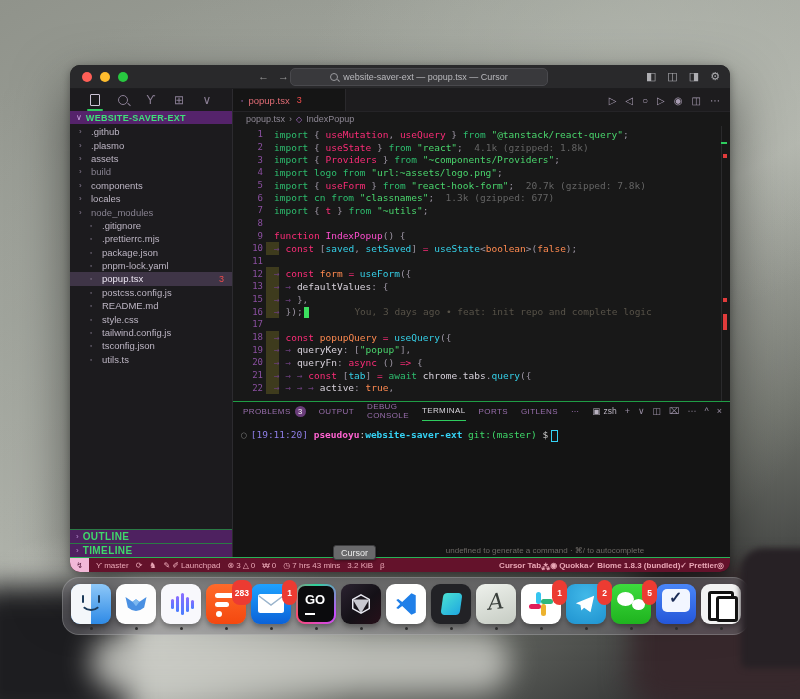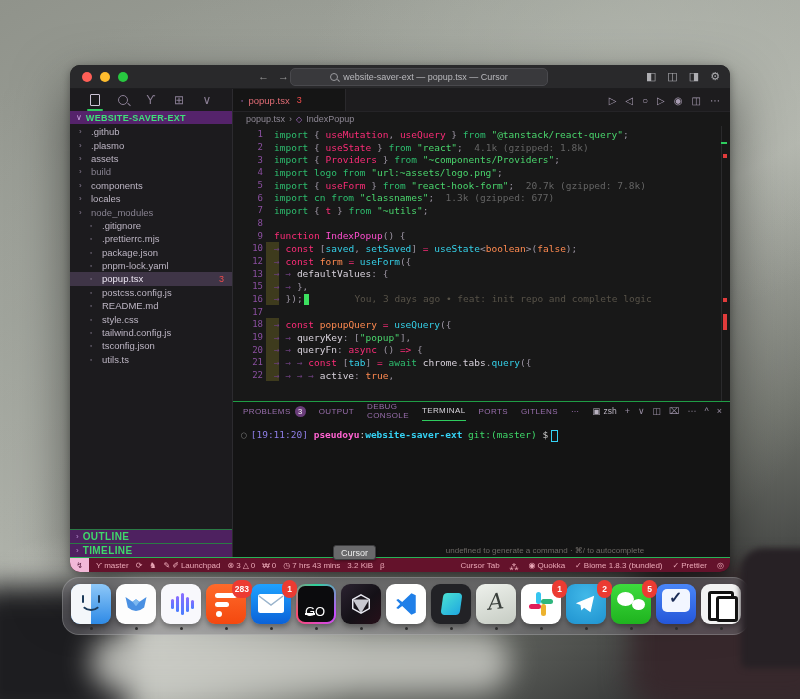--- a/index.html
+++ b/index.html
@@ -92,41 +92,41 @@
   .tm-time{color:#8f7fe8;} .tm-user{color:#ff63d1;font-weight:bold;} .tm-plain{color:#cfcfcf;}
   .tm-dir{color:#35d3f5;font-weight:bold;} .tm-git{color:#3fd96a;}
   .tm-cursor{display:inline-block;width:5px;height:10px;border:1px solid #35d3f5;vertical-align:middle;margin-left:3px;}
   #term-hint{position:absolute;bottom:2px;left:50%;transform:translateX(-18%);color:#6e6a66;font-size:8px;white-space:nowrap;}
 
   
   #statusbar{flex:0 0 14px;background:#64122b;border-top:1px solid #27b357;display:flex;align-items:center;font-size:8px;color:#eaa7b6;gap:7px;padding-right:6px;}
   .sb-item{display:flex;align-items:center;gap:2px;white-space:nowrap;}
   .sb-g{font-size:8px;}
   #sb-remote{width:19px;height:14px;background:#f2b8d8;color:#5a2040;display:flex;align-items:center;justify-content:center;font-size:9px;flex:0 0 19px;}
-  #sb-right{margin-left:auto;display:flex;align-items:center;gap:10px;}
+  #sb-right{margin-left:auto;display:flex;align-items:center;gap:0;font-weight:bold;}
 
   
   #dock{position:absolute;left:62px;top:577px;width:688px;height:58px;background:rgba(124,122,128,.45);border:1px solid rgba(255,255,255,.18);border-radius:17px;z-index:5;display:flex;align-items:flex-start;padding:6px 8px 0 8px;box-sizing:border-box;gap:5px;}
   .dock-app{display:flex;flex-direction:column;align-items:center;width:40px;position:relative;}
   .tile{width:40px;height:40px;border-radius:9px;position:relative;overflow:hidden;box-shadow:0 3px 5px rgba(0,0,0,.3);}
   .dock-dot{width:3px;height:3px;border-radius:50%;background:#323232;margin-top:3px;}
-  .dock-badge{position:absolute;top:-4px;right:-6px;min-width:9px;height:18px;padding:0 3px;background:#ec3b32;color:#fff;font-size:8.5px;font-weight:bold;border-radius:8px;display:flex;align-items:center;justify-content:center;z-index:3;}
+  .dock-badge{position:absolute;top:-4px;right:-6px;min-width:9px;height:25px;padding:0 3px;background:#ec3b32;color:#fff;font-size:8.5px;font-weight:bold;border-radius:8px;display:flex;align-items:center;justify-content:center;z-index:3;}
   .ic-finder{background:linear-gradient(180deg,#8ec8f8,#2e8ae6);}
   .ic-finder::before{content:'';position:absolute;left:0;top:0;width:50%;height:100%;background:#f4f7fa;}
   .fe{position:absolute;top:11px;width:2px;height:8px;background:#1b3a5a;border-radius:1px;z-index:2;}
   .fs{position:absolute;left:9px;right:9px;top:7px;height:20px;border:2px solid #1b3a5a;border-radius:50%;border-top-color:transparent;border-left-color:transparent;border-right-color:transparent;z-index:2;box-sizing:border-box;}
   .ic-fox{background:#fdfdfd;}
   .ic-wave{background:#f8f8fc;}
   .wb{position:absolute;width:3px;border-radius:2px;background:linear-gradient(#8a6cff,#4a7dff);}
   .ic-rss{background:linear-gradient(180deg,#ff6a2a,#f4480f);}
   .rb{position:absolute;height:5px;border-radius:3px;background:#fff;}
   .rd{position:absolute;left:10px;top:27px;width:6px;height:6px;border-radius:50%;background:#fff;}
   .ic-mail{background:linear-gradient(180deg,#1fa2ff,#0b62d8);}
   .ic-goland{border:2px solid transparent;background:linear-gradient(#0b0b0d,#0b0b0d) padding-box,conic-gradient(from 120deg,#c84aff,#ff4a6e,#2bd49a,#c84aff) border-box;box-sizing:border-box;}
-  .go-txt{position:absolute;top:18px;left:7px;color:#fff;font-weight:normal;font-size:13px;text-align:center;}
+  .go-txt{position:absolute;top:6px;left:7px;color:#fff;font-weight:bold;font-size:13px;text-align:center;}
   .go-bar{position:absolute;left:7px;bottom:7px;width:10px;height:2px;background:#fff;}
   .ic-cursor{background:linear-gradient(135deg,#2b2230,#141117 55%,#261019);}
   .ic-vscode{background:#fff;}
   .ic-teal{background:#222226;}
   .teal-card{position:absolute;left:11px;top:9px;width:19px;height:22px;background:linear-gradient(135deg,#49e0d4,#1fa8e0);border-radius:4px;transform:skewX(-8deg);}
   .ic-scribble{background:linear-gradient(160deg,#eef1ec,#c6ccc3);}
   .scrib{position:absolute;left:12px;top:5px;font-family:"DejaVu Serif",serif;font-style:italic;font-size:22px;color:#3a403c;transform:rotate(-6deg);}
   .ic-slack{background:#fff;}
   .slp{position:absolute;border-radius:3px;}
   .ic-telegram{background:radial-gradient(circle at 50% 30%,#41b8e8,#1f93d0);}
@@ -304,20 +304,21 @@
       <div class="code-line"><span class="ln">1</span><span class="txt"><span class="sk">import </span><span class="sp">{ </span><span class="si">useMutation</span><span class="sp">, </span><span class="si">useQuery</span><span class="sp"> } </span><span class="sk">from </span><span class="ss">"@tanstack/react-query"</span><span class="sp">;</span></span></div>
           <div class="code-line"><span class="ln">2</span><span class="txt"><span class="sk">import </span><span class="sp">{ </span><span class="si">useState</span><span class="sp"> } </span><span class="sk">from </span><span class="ss">"react"</span><span class="sp">;</span><span class="sm">  4.1k (gzipped: 1.8k)</span></span></div>
           <div class="code-line"><span class="ln">3</span><span class="txt"><span class="sk">import </span><span class="sp">{ </span><span class="si">Providers</span><span class="sp"> } </span><span class="sk">from </span><span class="ss">"~components/Providers"</span><span class="sp">;</span></span></div>
           <div class="code-line"><span class="ln">4</span><span class="txt"><span class="sk">import logo from </span><span class="ss">"url:~assets/logo.png"</span><span class="sp">;</span></span></div>
           <div class="code-line"><span class="ln">5</span><span class="txt"><span class="sk">import </span><span class="sp">{ </span><span class="si">useForm</span><span class="sp"> } </span><span class="sk">from </span><span class="ss">"react-hook-form"</span><span class="sp">;</span><span class="sm">  20.7k (gzipped: 7.8k)</span></span></div>
           <div class="code-line"><span class="ln">6</span><span class="txt"><span class="sk">import cn from </span><span class="ss">"classnames"</span><span class="sp">;</span><span class="sm">  1.3k (gzipped: 677)</span></span></div>
           <div class="code-line"><span class="ln">7</span><span class="txt"><span class="sk">import </span><span class="sp">{ </span><span class="si">t</span><span class="sp"> } </span><span class="sk">from </span><span class="ss">"~utils"</span><span class="sp">;</span></span></div>
           <div class="code-line"><span class="ln">8</span><span class="txt"></span></div>
           <div class="code-line"><span class="ln">9</span><span class="txt"><span class="si">function </span><span class="sf">IndexPopup</span><span class="sp">() {</span></span></div>
           <div class="code-line mod"><span class="ln">10</span><span class="txt"><span class="sw">→ </span><span class="si">const </span><span class="sp">[</span><span class="sc">saved</span><span class="sp">, </span><span class="sc">setSaved</span><span class="sp">] </span><span class="si">= </span><span class="sc">useState</span><span class="sp">&lt;</span><span class="so">boolean</span><span class="sp">&gt;(</span><span class="so">false</span><span class="sp">);</span></span></div>
+          <div class="code-line"><span class="ln">11</span><span class="txt"></span></div>
           <div class="code-line mod"><span class="ln">12</span><span class="txt"><span class="sw">→ </span><span class="si">const </span><span class="so">form </span><span class="si">= </span><span class="sc">useForm</span><span class="sp">({</span></span></div>
           <div class="code-line mod"><span class="ln">13</span><span class="txt"><span class="sw">→ → </span><span class="st">defaultValues</span><span class="sp">: {</span></span></div>
           <div class="code-line mod"><span class="ln">15</span><span class="txt"><span class="sw">→ → </span><span class="sp">},</span></span></div>
           <div class="code-line mod"><span class="ln">16</span><span class="txt"><span class="sw">→ </span><span class="sp">});</span><span class="cur-block"></span><span class="sb">        You, 3 days ago • feat: init repo and complete logic</span></span></div>
           <div class="code-line"><span class="ln">17</span><span class="txt"></span></div>
           <div class="code-line mod"><span class="ln">18</span><span class="txt"><span class="sw">→ </span><span class="si">const </span><span class="so">popupQuery </span><span class="si">= </span><span class="sc">useQuery</span><span class="sp">({</span></span></div>
           <div class="code-line mod"><span class="ln">19</span><span class="txt"><span class="sw">→ → </span><span class="st">queryKey</span><span class="sp">: [</span><span class="ss">"popup"</span><span class="sp">],</span></span></div>
           <div class="code-line mod"><span class="ln">20</span><span class="txt"><span class="sw">→ → </span><span class="st">queryFn</span><span class="sp">: </span><span class="si">async </span><span class="sp">() </span><span class="si">=&gt; </span><span class="sp">{</span></span></div>
           <div class="code-line mod"><span class="ln">21</span><span class="txt"><span class="sw">→ → → </span><span class="si">const </span><span class="sp">[</span><span class="sc">tab</span><span class="sp">] </span><span class="si">= </span><span class="sk">await </span><span class="st">chrome</span><span class="sp">.</span><span class="st">tabs</span><span class="sp">.</span><span class="sc">query</span><span class="sp">({</span></span></div>
           <div class="code-line mod"><span class="ln">22</span><span class="txt"><span class="sw">→ → → → </span><span class="st">active</span><span class="sp">: </span><span class="so">true</span><span class="sp">,</span></span></div>

